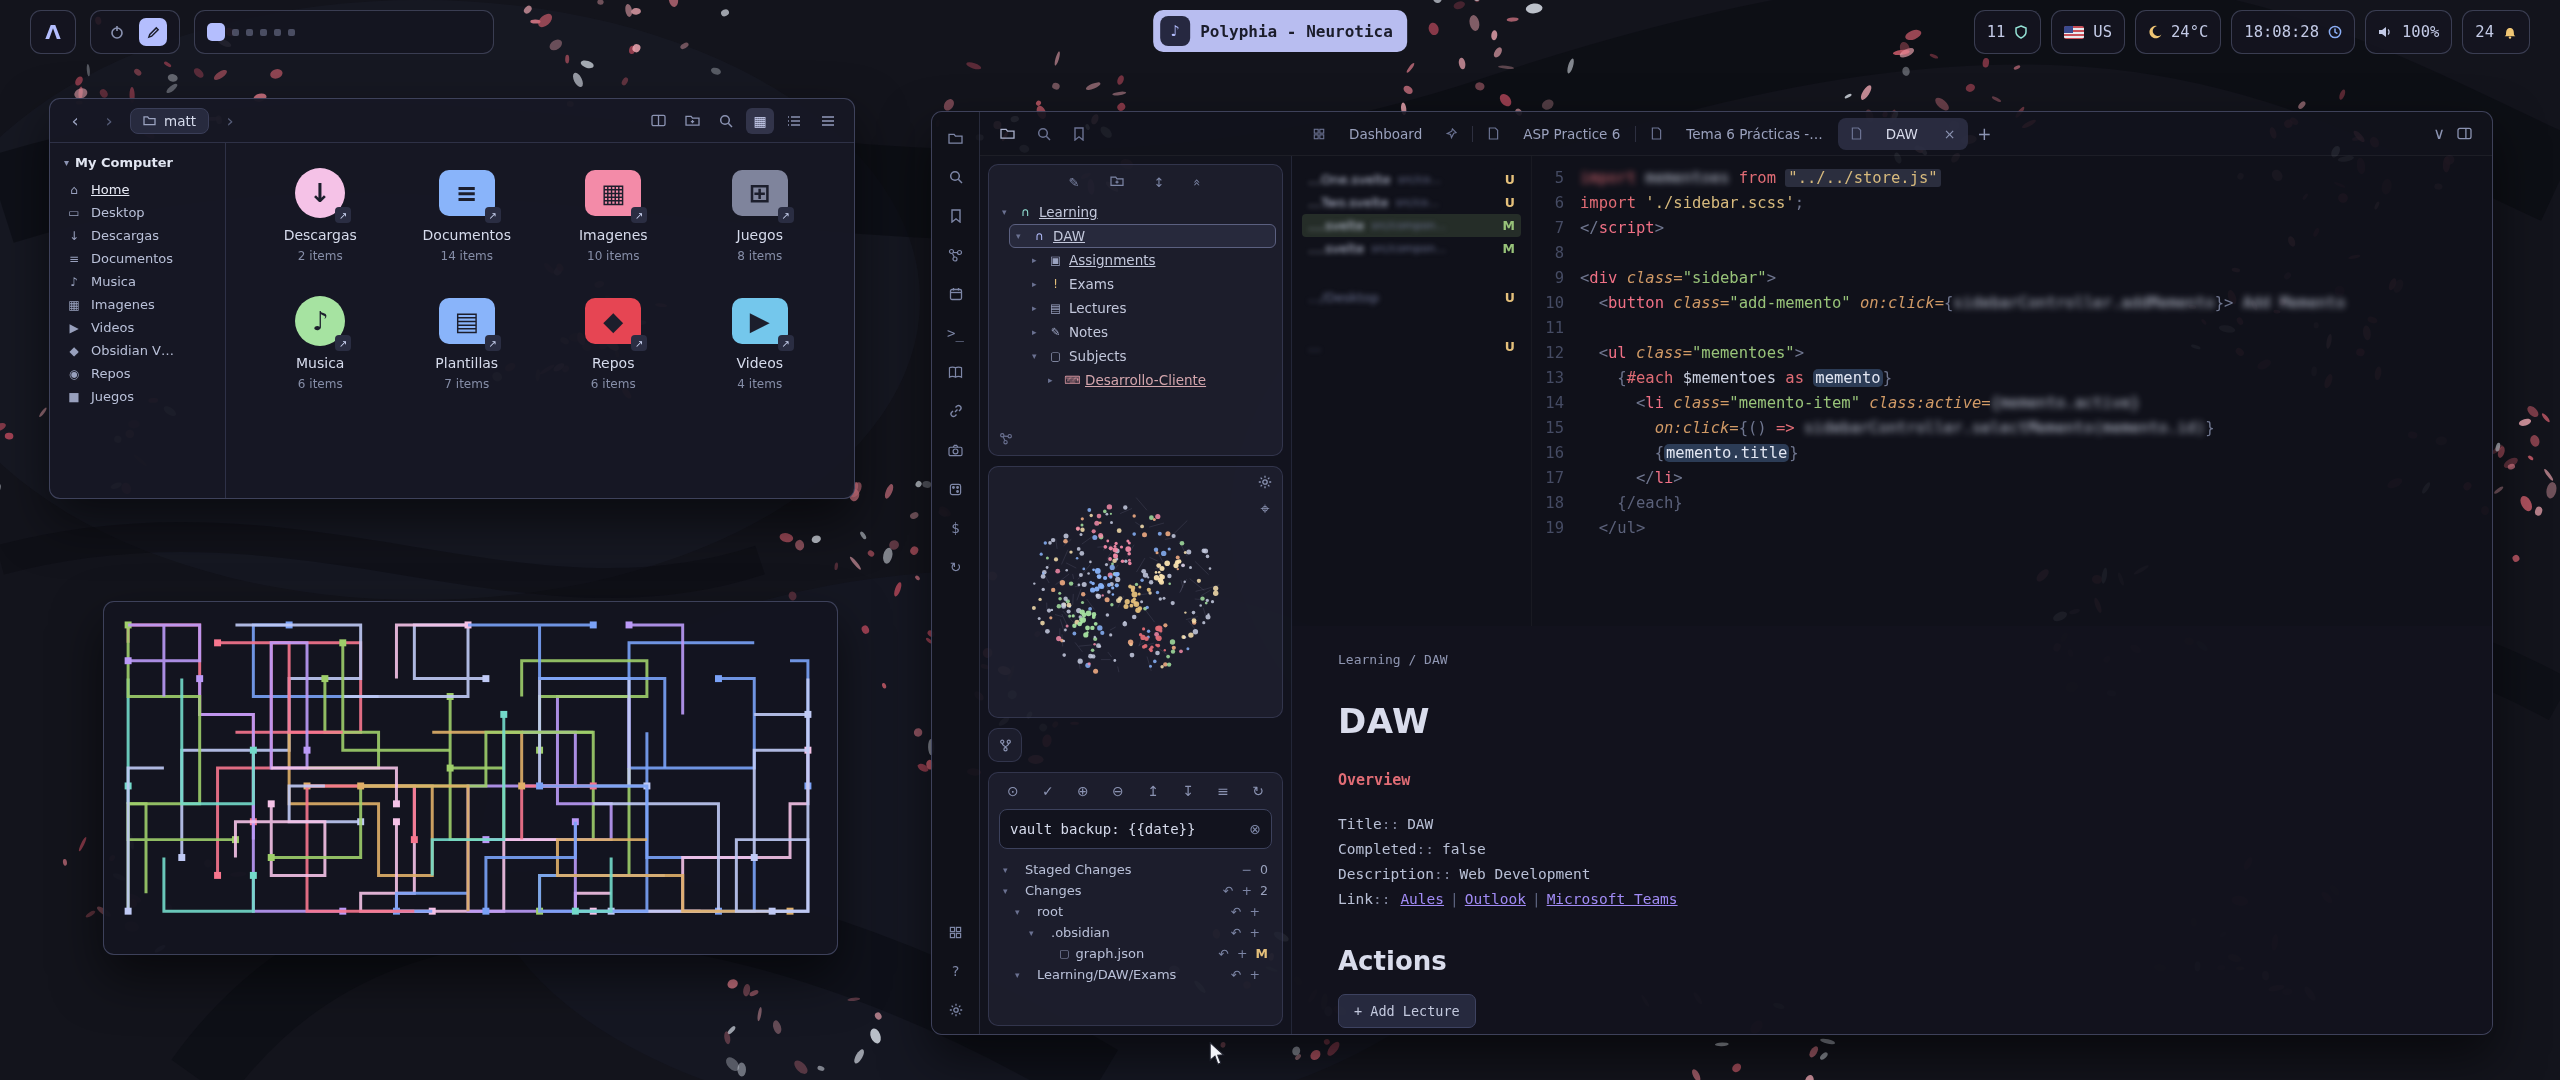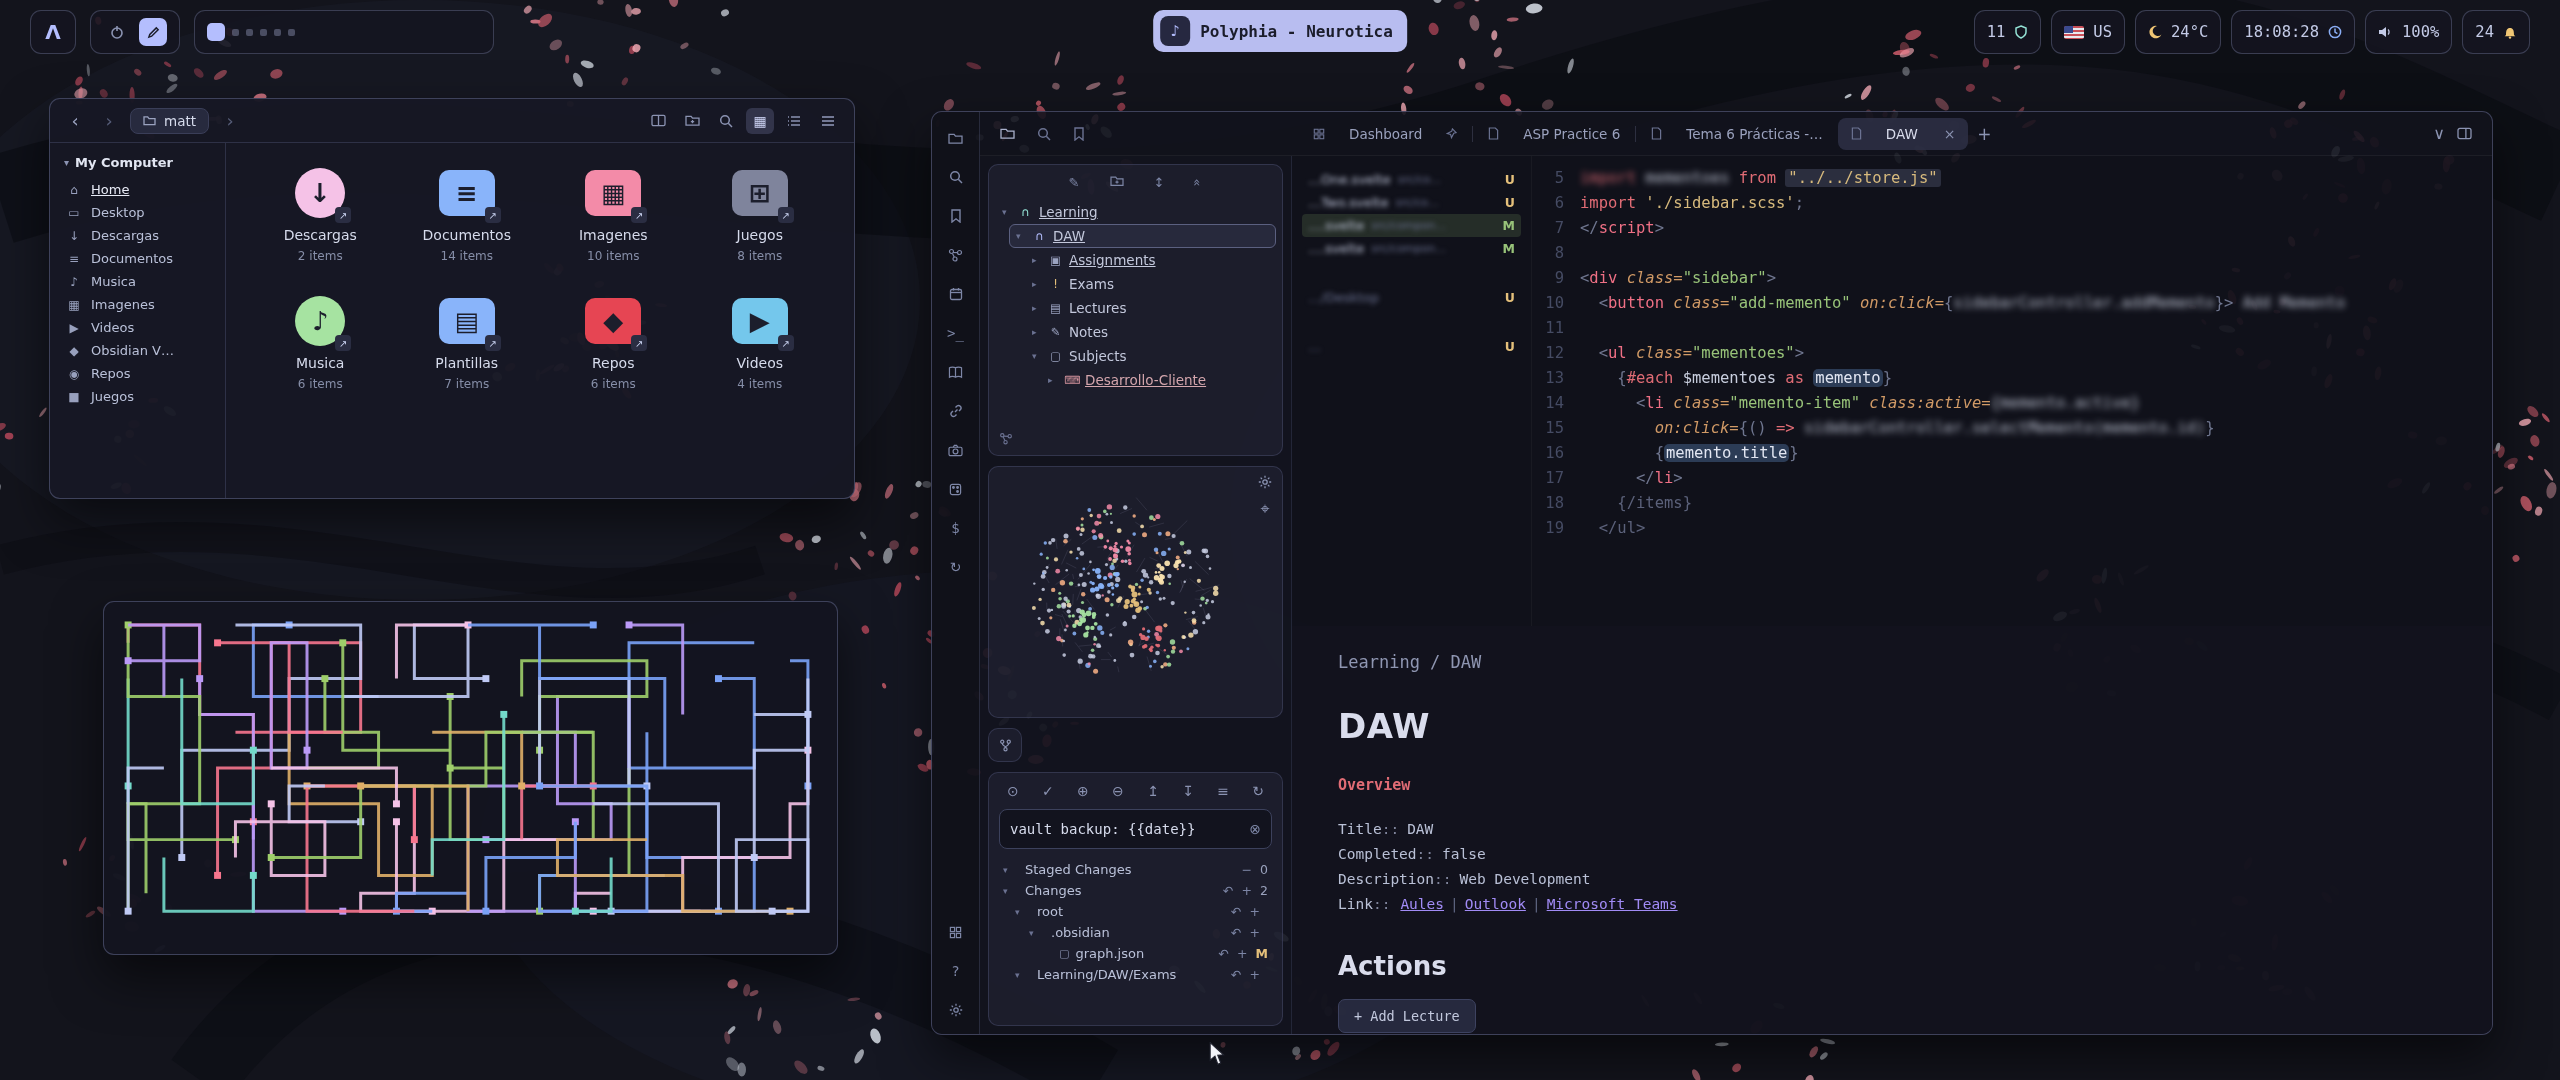--- a/index.html
+++ b/index.html
@@ -163,21 +163,21 @@
   .code-text { white-space:pre; color:#aab1c9; }
   .tk-kw{color:#e06c75} .tk-tag{color:#ef7085} .tk-attr{color:#d19a66;font-style:italic}
   .tk-val{color:#98c379} .tk-str{color:#d7ba7d} .tk-pun{color:#6f768f} .tk-var{color:#c8cede}
   .tk-dim{color:#5b617a}
   .tk-blur{filter:blur(3px);opacity:.9}
   .tk-hl{background:rgba(97,140,200,.35);border-radius:5px;padding:0 2px;color:#e2e6f2}
   .tk-bright{background:rgba(140,150,190,.22);border-radius:3px;padding:0 3px}
 
   
   .note { flex:1; padding:26px 40px 0 46px; background:rgba(19,20,30,.72); overflow:hidden; }
-  .crumb { font-family:"DejaVu Sans Mono",monospace; font-size:17px; color:#8f96b2; }
+  .crumb { font-family:"DejaVu Sans Mono",monospace; font-size:13px; color:#8f96b2; }
   .note h1 { font-size:34px; color:#d9dcec; margin-top:34px; letter-spacing:.5px; }
   .ov { margin-top:30px; font-family:"DejaVu Sans Mono",monospace; font-size:15px; font-weight:bold; color:#e06c75; }
   .field { font-family:"DejaVu Sans Mono",monospace; font-size:14.5px; color:#b9c0d6; line-height:22px; margin-top:3px; }
   .field:first-of-type { margin-top:24px; }
   .fsep { color:#7f849c; }
   .fval { margin-left:8px; }
   .field a { color:#a18bf5; text-decoration:underline; margin:4px 2px; }
   .lsep { color:#5d6480; margin:0 4px; }
   .note h2 { font-size:26px; color:#d9dcec; margin-top:36px; }
   .note-btn { display:block; margin-top:12px; background:rgba(40,43,64,.95); border:1px solid #3d4260;
@@ -1762,21 +1762,21 @@
               <div class="code-line">
                 <span class="gut">16</span>
                 <span class="code-text"><span class="tk-pun">        {</span><span class="tk-hl">memento.title</span><span class="tk-pun">}</span></span>
               </div>
               <div class="code-line">
                 <span class="gut">17</span>
                 <span class="code-text"><span class="tk-pun">      &lt;/</span><span class="tk-tag">li</span><span class="tk-pun">&gt;</span></span>
               </div>
               <div class="code-line">
                 <span class="gut">18</span>
-                <span class="code-text"><span class="tk-dim">    {/items}</span></span>
+                <span class="code-text"><span class="tk-dim">    {/each}</span></span>
               </div>
               <div class="code-line">
                 <span class="gut">19</span>
                 <span class="code-text"><span class="tk-dim">  &lt;/ul&gt;</span></span>
               </div>
             </div>
         </div>
         <div class="note">
           <div class="crumb">Learning / DAW</div>
           <h1>DAW</h1>

